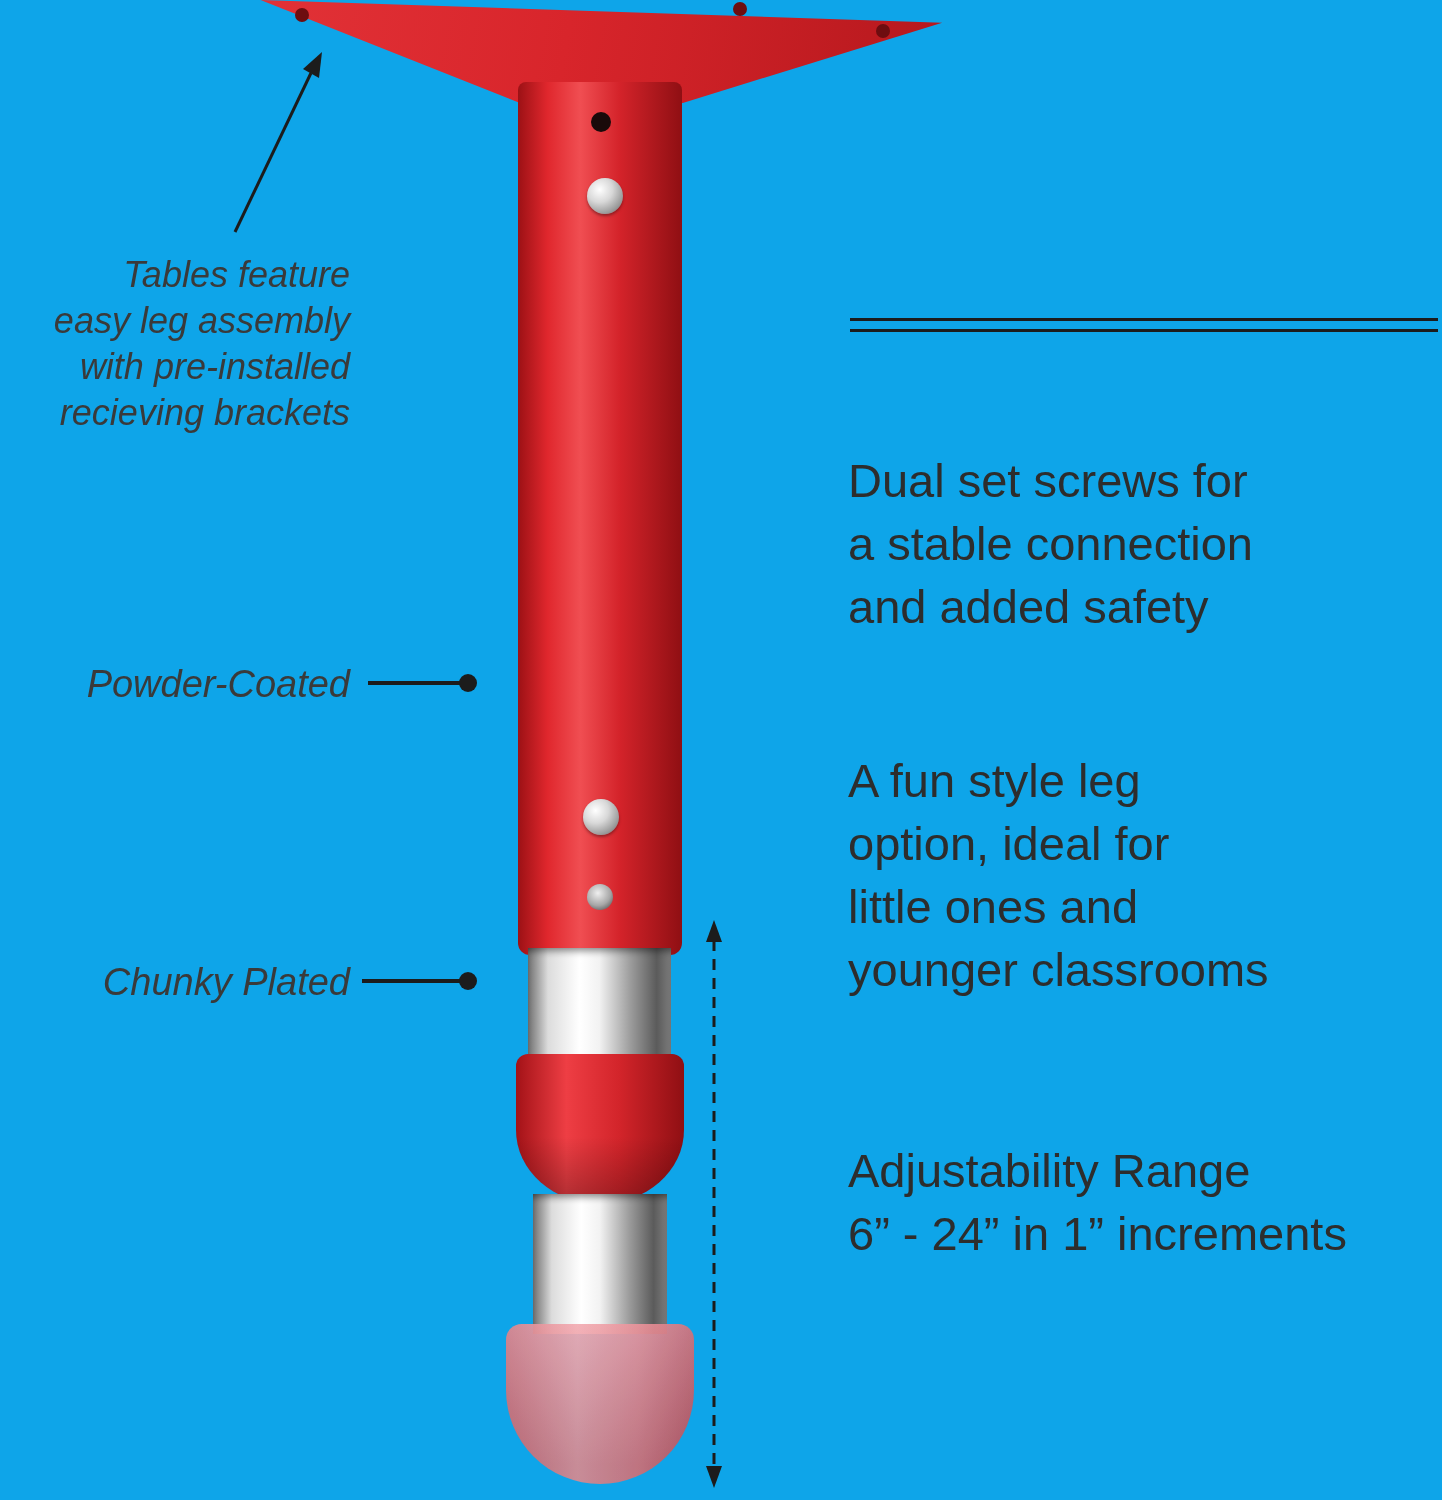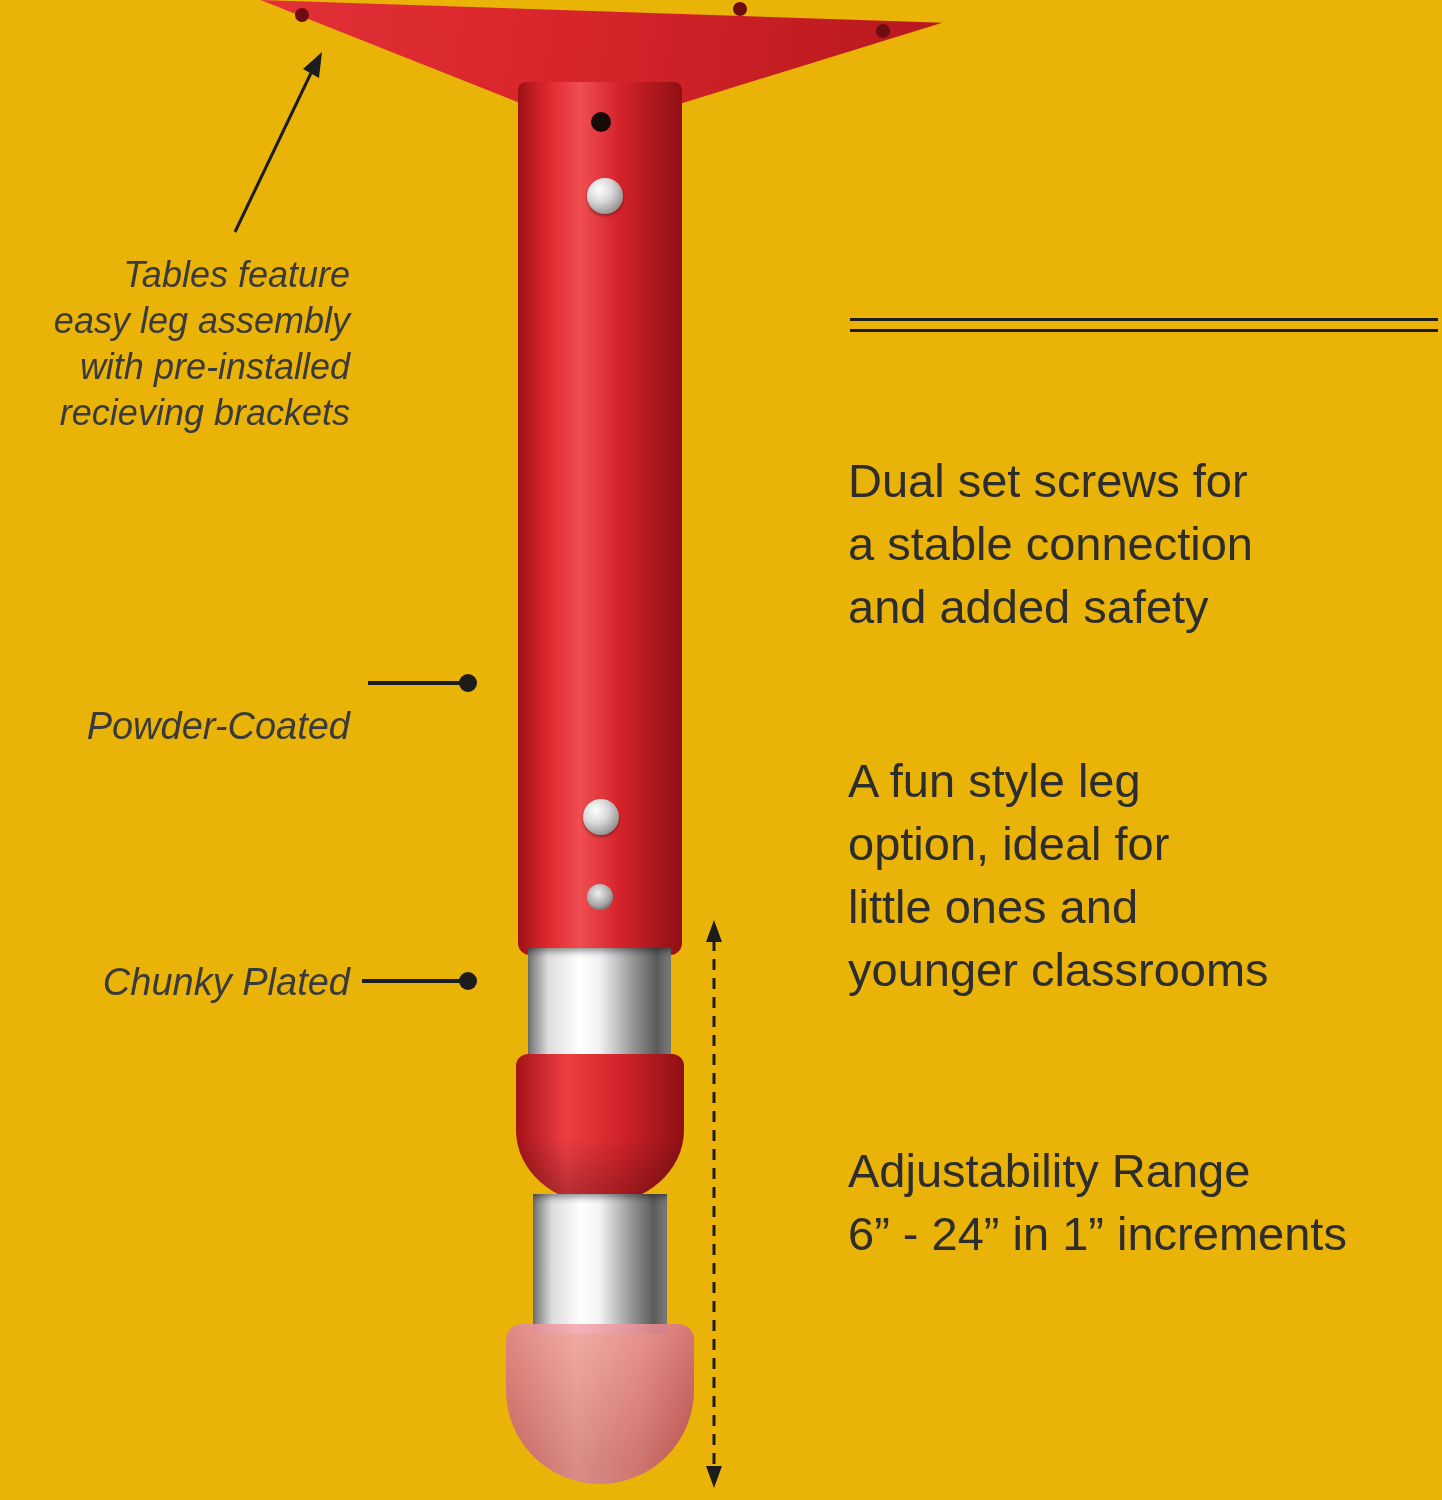--- a/index.html
+++ b/index.html
@@ -1,17 +1,17 @@
 <!DOCTYPE html>
 <html><head>
 <meta charset="utf-8">
 <style>
   html,body{margin:0;padding:0;background:#ffffff;}
   #stage{
-    position:relative;width:1442px;height:1500px;background:#eab308;
+    position:relative;width:1442px;height:1500px;background:#0ea5e9;
     font-family:"Liberation Sans", sans-serif;overflow:hidden;
   }
   .abs{position:absolute;}
   
   .plate{
     left:255px;top:0;width:690px;height:103px;
     background:linear-gradient(100deg,#e23237 0%,#d8252b 45%,#b5181d 100%);
     clip-path:polygon(0.8% 0%,99.6% 22%,62% 100%,38.4% 100%);
   }
   .plate-hole{width:14px;height:14px;border-radius:50%;background:#6e0d10;}
@@ -50,21 +50,21 @@
       linear-gradient(180deg,rgba(255,255,255,.18) 0%,rgba(0,0,0,.10) 88%),
       linear-gradient(90deg,#d96b74 0%,#f09aa2 38%,#e57d86 70%,#c9545f 100%);
     opacity:.92;
   }
   
   .note{
     font-style:italic;color:#3a3a3a;text-align:right;
     font-size:36px;line-height:1.28;white-space:pre-line;
   }
   .bracket-note{left:0;top:252px;width:350px;}
-  .label-powder{left:0;top:660px;width:350px;font-size:38px;margin-top:42px;}
+  .label-powder{left:0;top:660px;width:350px;font-size:38px;}
   .label-chrome{left:0;top:958px;width:350px;font-size:38px;}
   .title{
     left:848px;top:148px;width:594px;
     font-size:106px;font-weight:600;letter-spacing:2px;color:#1c1c1c;
     white-space:nowrap;
   }
   .rule-double{
     left:850px;top:318px;width:588px;height:8px;
     border-top:3px solid #1c1c1c;border-bottom:3px solid #1c1c1c;
   }

